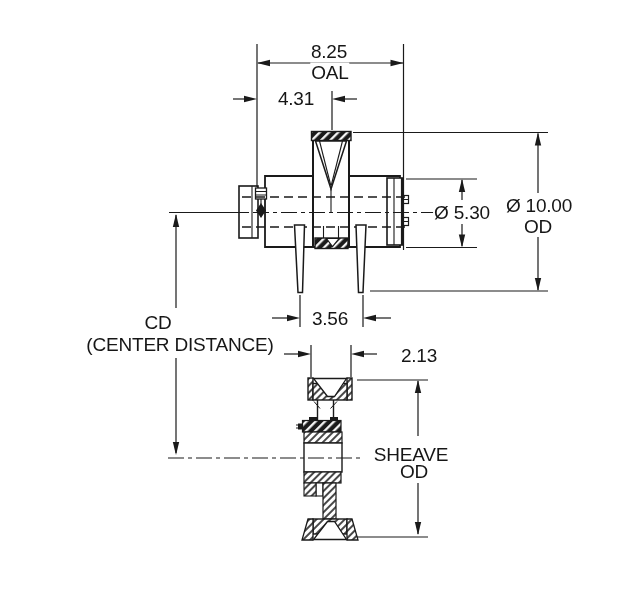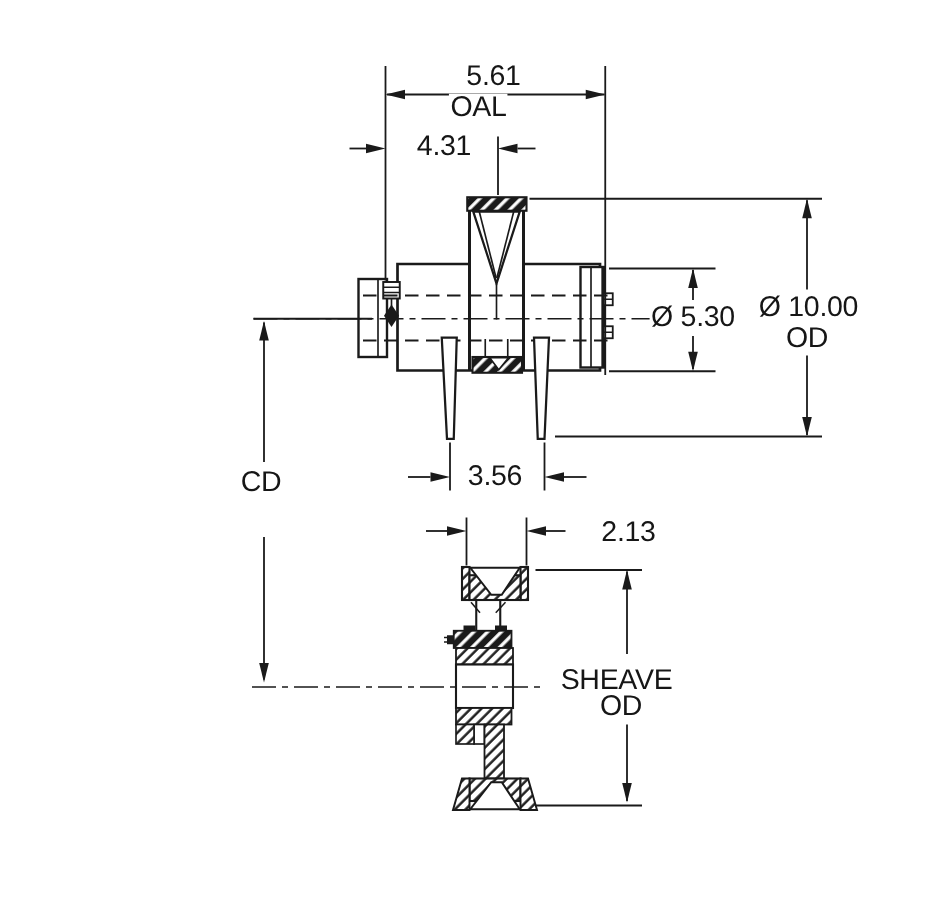--- a/index.html
+++ b/index.html
@@ -187,25 +187,26 @@
 
     <g>
       <line x1="176" y1="215" x2="176" y2="308"></line>
       <line x1="176" y1="358" x2="176" y2="453"></line>
       <polygon points="176,214 172.8,227 179.2,227" fill="#1a1a1a" stroke="none"></polygon>
       <polygon points="176,455 172.8,442 179.2,442" fill="#1a1a1a" stroke="none"></polygon>
     </g>
   </g>
 </svg>
 
-<div class="lbl" style="left:329px;top:51px">5.61</div>
-<div class="lbl" style="left:319px;top:72px">OAL</div>
+<div class="lbl" style="left:329px;top:51px">8.25</div>
+<div class="lbl" style="left:330px;top:72px">OAL</div>
 <div class="lbl" style="left:296px;top:98px">4.31</div>
 <div class="lbl" style="left:462px;top:212px">Ø 5.30</div>
 <div class="lbl" style="left:539px;top:205px">Ø 10.00</div>
 <div class="lbl" style="left:538px;top:226px">OD</div>
 <div class="lbl" style="left:330px;top:318px">3.56</div>
-<div class="lbl" style="left:174px;top:322px">CD</div>
+<div class="lbl" style="left:158px;top:322px">CD</div>
+<div class="lbl" style="left:180px;top:344px">(CENTER DISTANCE)</div>
 <div class="lbl" style="left:419px;top:355px">2.13</div>
 <div class="lbl" style="left:411px;top:454px">SHEAVE</div>
 <div class="lbl" style="left:414px;top:471px">OD</div>
 
 </div>
 
 </body></html>

